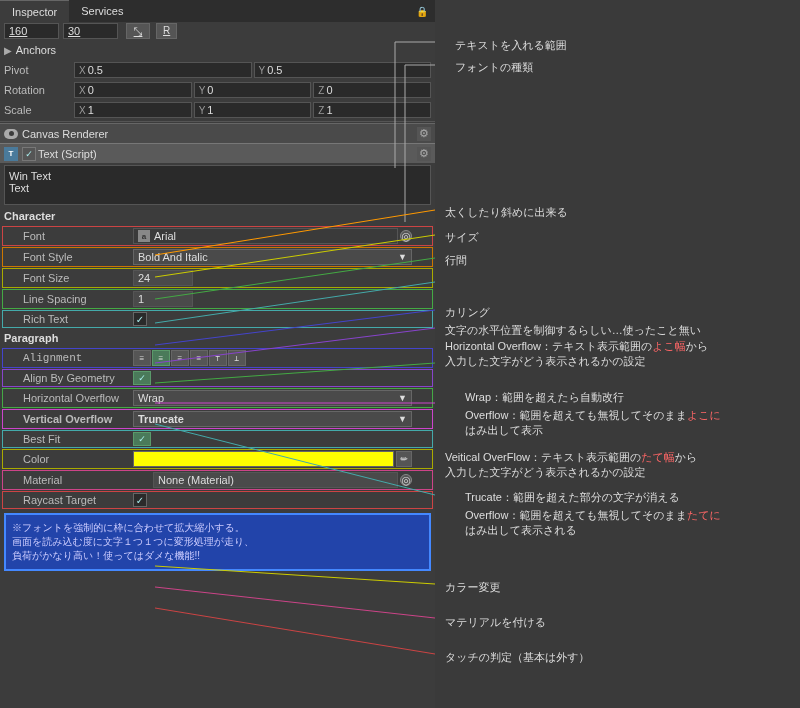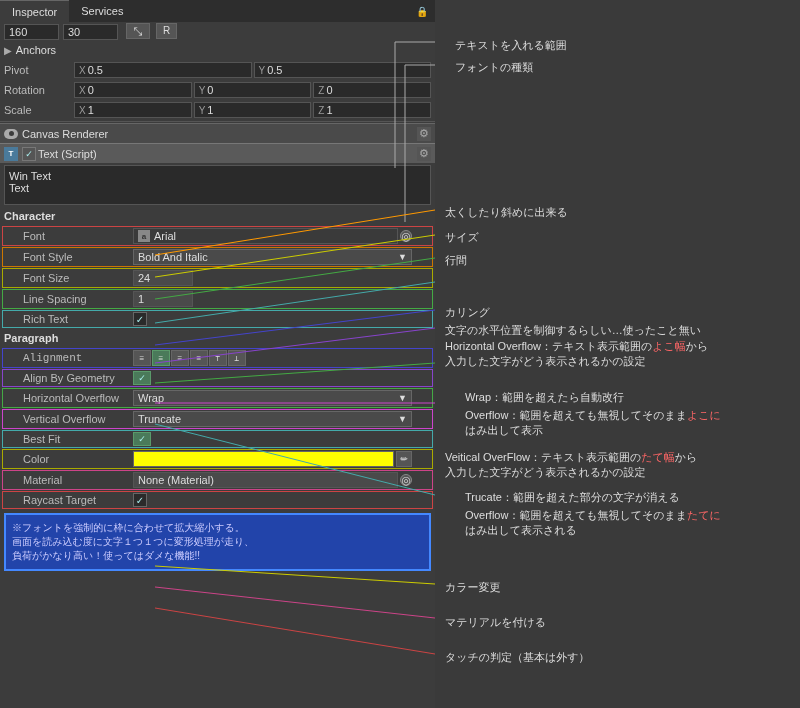--- a/index.html
+++ b/index.html
@@ -75,22 +75,24 @@
       color: #ddd;
       height: 16px;
     }
     .coord-label {
       color: #999;
       margin-right: 2px;
       font-size: 10px;
     }
     .pos-row {
       display: flex;
-      padding: 2px 4px;
+      align-items: center;
+      padding: 8px 4px;
       height: 18px;
+      text-decoration: underline;
     }
     .pos-values {
       display: flex;
       gap: 4px;
       flex: 1;
     }
     .pos-val {
       background: #2a2a2a;
       border: 1px solid #555;
       color: #ddd;
@@ -188,21 +190,21 @@
       border: 1px solid;
       margin: 1px 2px;
     }
     .prop-row.red { border-color: #cc4444; }
     .prop-row.orange { border-color: #cc7700; }
     .prop-row.yellow { border-color: #aaaa00; }
     .prop-row.green { border-color: #44aa44; }
     .prop-row.cyan { border-color: #44aaaa; }
     .prop-row.blue { border-color: #4444cc; font-family: Liberation Mono, monospace; }
     .prop-row.purple { border-color: #8844cc; }
-    .prop-row.magenta { border-color: #cc44cc; }
+    .prop-row.magenta { border-color: #cc44cc; font-weight: bold; }
     .prop-row.pink { border-color: #cc4488; }
     .prop-label {
       width: 110px;
       color: #bbb;
       font-size: 11px;
     }
     .dropdown-val {
       background: #4a4a4a;
       border: 1px solid #666;
       padding: 1px 4px;
@@ -357,20 +359,21 @@
     .none-val {
       background: #4a4a4a;
       border: 1px solid #555;
       padding: 1px 4px;
       color: #ddd;
       font-size: 11px;
       flex: 1;
       height: 16px;
       display: flex;
       align-items: center;
+      margin-left: 20px;
     }
     .circle-icon {
       width: 12px;
       height: 12px;
       border-radius: 50%;
       border: 1px solid #888;
       background: #555;
       margin-left: 2px;
       display: flex;
       align-items: center;

